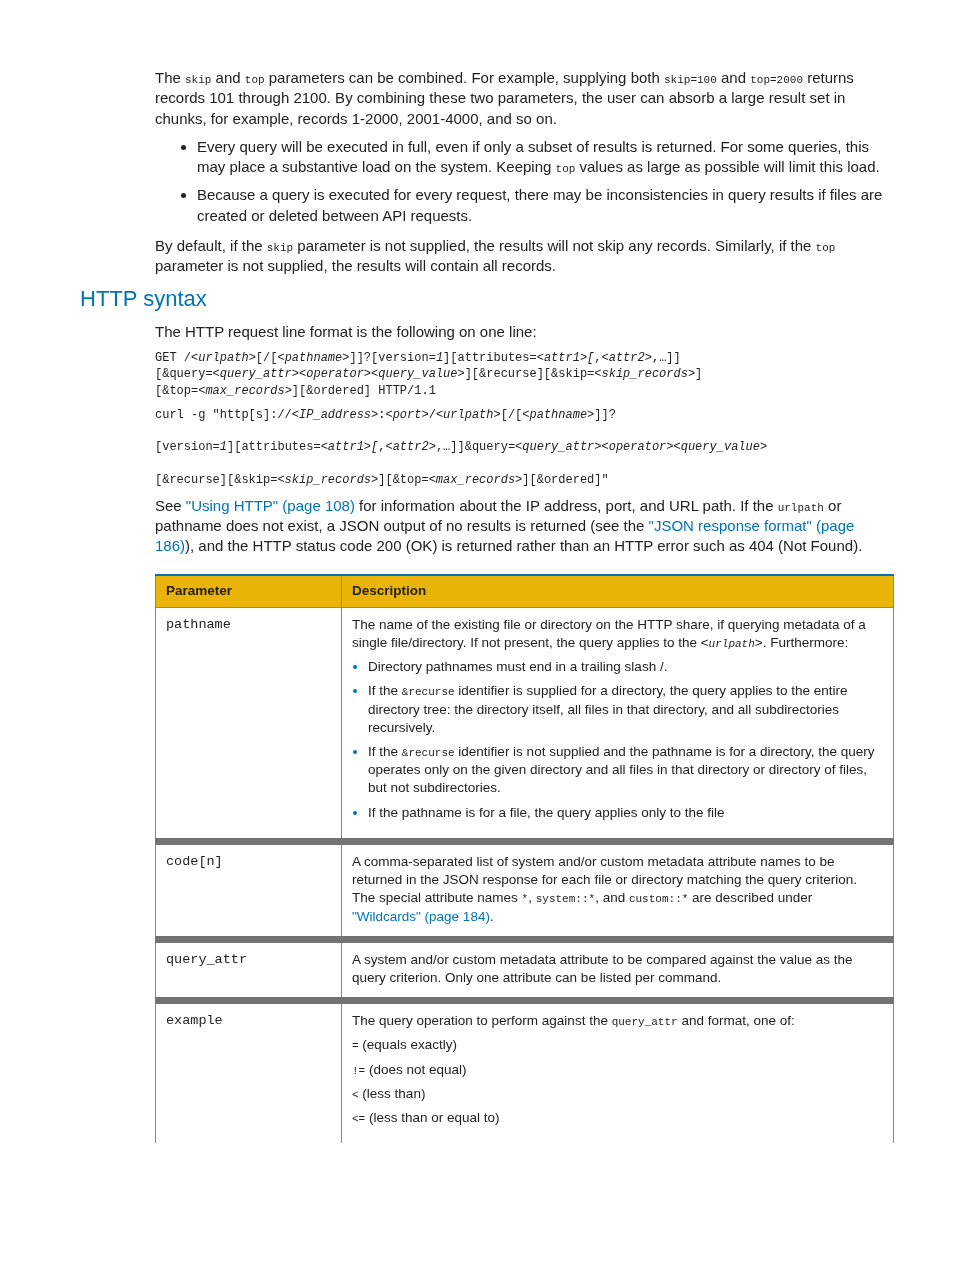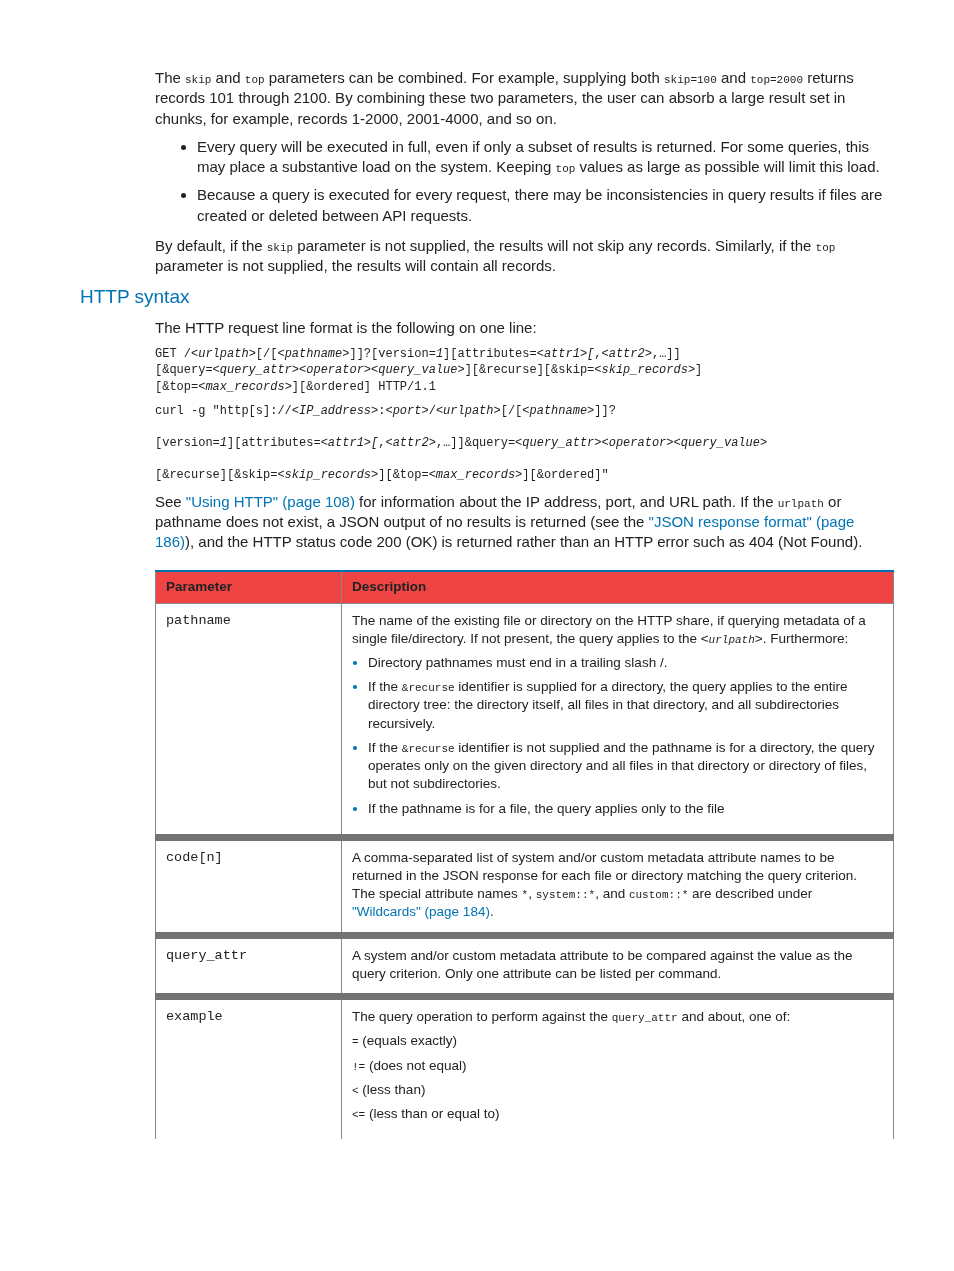--- a/index.html
+++ b/index.html
@@ -26,39 +26,39 @@
   }
   .italic { font-style: italic; }
   ul.bullets {
     margin: 6px 0 10px 0;
     padding-left: 42px;
   }
   ul.bullets li { margin-bottom: 8px; }
   h3.section {
     color: #0073b3;
     font-weight: normal;
-    font-size: 19px;
+    font-size: 22px;
     margin: 2px 0 8px -75px;
   }
   a.link { color: #0073b3; text-decoration: none; }
   table.ptable {
     border-collapse: collapse;
     width: 100%;
     margin-top: 18px;
     font-size: 13.5px;
   }
   table.ptable th {
     text-align: left;
     font-weight: bold;
     border-top: 2px solid #0073b3;
     border-bottom: 1px solid #888;
     border-left: 1px solid #888;
     border-right: 1px solid #888;
     padding: 6px 10px;
-    background: #ef4444;
+    background: #eab308;
   }
   table.ptable td {
     vertical-align: top;
     border-left: 1px solid #888;
     border-right: 1px solid #888;
     border-bottom: 7px solid #737373;
     padding: 8px 10px 10px 10px;
   }
   table.ptable td:first-child {
     width: 165px;
@@ -138,21 +138,21 @@
         <span>A comma-separated list of system and/or custom metadata attribute names to be returned in the JSON response for each file or directory matching the query criterion. The special attribute names </span><span class="mono">*</span><span>, </span><span class="mono">system::*</span><span>, and </span><span class="mono">custom::*</span><span> are described under </span><a class="link">"Wildcards" (page 184)</a><span>.</span>
       </td>
     </tr>
     <tr>
       <td>query_attr</td>
       <td>A system and/or custom metadata attribute to be compared against the value as the query criterion. Only one attribute can be listed per command.</td>
     </tr>
     <tr class="lastrow">
       <td>example</td>
       <td>
-        <p><span>The query operation to perform against the </span><span class="mono">query_attr</span><span> and about, one of:</span></p>
+        <p><span>The query operation to perform against the </span><span class="mono">query_attr</span><span> and format, one of:</span></p>
         <div class="oplist">
           <p><span class="mono">=</span><span> (equals exactly)</span></p>
           <p><span class="mono">!=</span><span> (does not equal)</span></p>
           <p><span class="mono">&lt;</span><span> (less than)</span></p>
           <p><span class="mono">&lt;=</span><span> (less than or equal to)</span></p>
         </div>
       </td>
     </tr>
   </tbody>
     </table>

